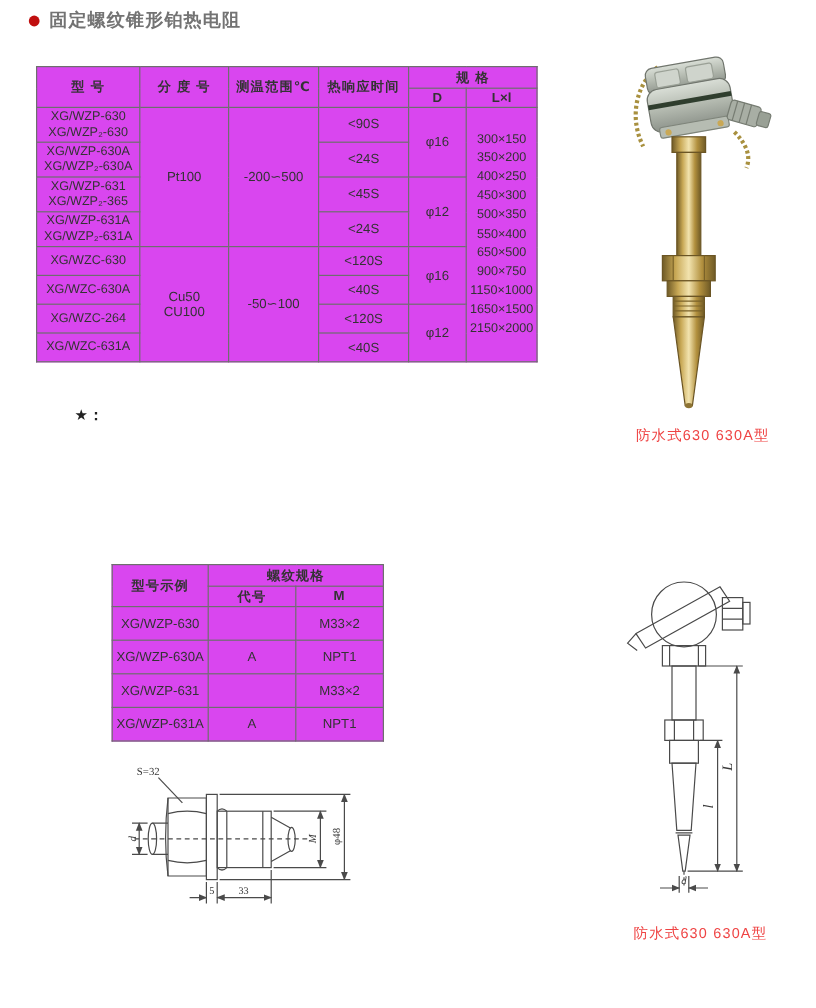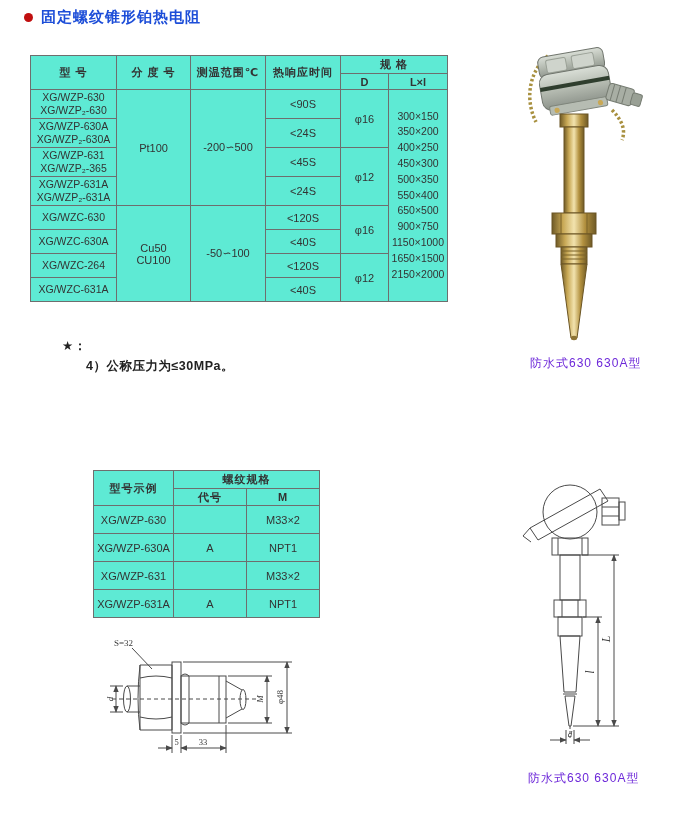--- a/index.html
+++ b/index.html
@@ -2,24 +2,24 @@
 <html><head>
 <meta charset="utf-8">
 <style>
   html,body{margin:0;padding:0;background:#ffffff;}
   #page{position:relative;width:680px;height:840px;background:#ffffff;overflow:hidden;
         font-family:"Liberation Sans","DejaVu Sans",sans-serif;color:#333;}
 
   
   .title-bar{position:absolute;left:24px;top:8px;display:flex;align-items:center;gap:8px;}
   .bullet{width:9px;height:9px;border-radius:50%;background:#c00f0f;}
-  .title-text{font-size:15px;font-weight:bold;color:#1d4ed8;letter-spacing:1px;}
-
-  
-  table{border-collapse:collapse;table-layout:fixed;background:#5eead4;}
+  .title-text{font-size:15px;font-weight:bold;color:#737373;letter-spacing:1px;}
+
+  
+  table{border-collapse:collapse;table-layout:fixed;background:#d946ef;}
   th,td{border:1px solid #6e6e6e;text-align:center;vertical-align:middle;
         padding:0;font-size:11px;color:#333;font-weight:normal;overflow:hidden;}
   th{font-weight:bold;letter-spacing:1px;}
 
   .spec{position:absolute;left:30px;top:55px;width:417px;}
   .spec .hr1 th{height:17px;}
   .spec .hr2 th{height:15px;letter-spacing:0;}
   .spec tr.r2l{height:29px;}
   .spec tr.r1l{height:24px;}
   .spec td .mline{font-size:10.5px;line-height:13px;letter-spacing:0;}
@@ -32,21 +32,21 @@
   .thread .hr2 th{height:16px;}
   .thread tr.dr{height:28px;}
 
   
   .notes{position:absolute;left:62px;top:337px;width:400px;font-weight:bold;color:#222;}
   .note-row{display:flex;font-size:12.5px;line-height:19.5px;letter-spacing:0.5px;}
   .note-star{width:24px;flex:none;}
   .note-indent{width:24px;flex:none;}
 
   
-  .caption{position:absolute;font-size:12px;color:#6d28d9;letter-spacing:1px;}
+  .caption{position:absolute;font-size:12px;color:#ef4444;letter-spacing:1px;}
   .cap-photo{left:530px;top:355px;}
   .cap-draw{left:528px;top:770px;}
 
   
   .photo-wrap{position:absolute;left:494px;top:40px;}
   .outline-wrap{position:absolute;left:492px;top:476px;}
   .section-wrap{position:absolute;left:104px;top:633px;}
   svg text{font-family:"Liberation Serif","DejaVu Serif",serif;}
 </style>
 </head>
@@ -219,24 +219,20 @@
   </div>
   <div class="caption cap-photo">防水式630 630A型</div>
 
   <div class="notes">
     <div class="note-row">
       <span class="note-star">★：</span>
     </div>
     <div class="note-row">
       <span class="note-indent"></span>
     </div>
-    <div class="note-row">
-      <span class="note-indent"></span>
-      <span>4）公称压力为≤30MPa。</span>
-    </div>
   </div>
 
   <table class="thread">
     <colgroup>
         <col style="width:80px">
         <col style="width:73px">
         <col style="width:73px">
       </colgroup>
     <tbody>
       <tr class="hr1">

